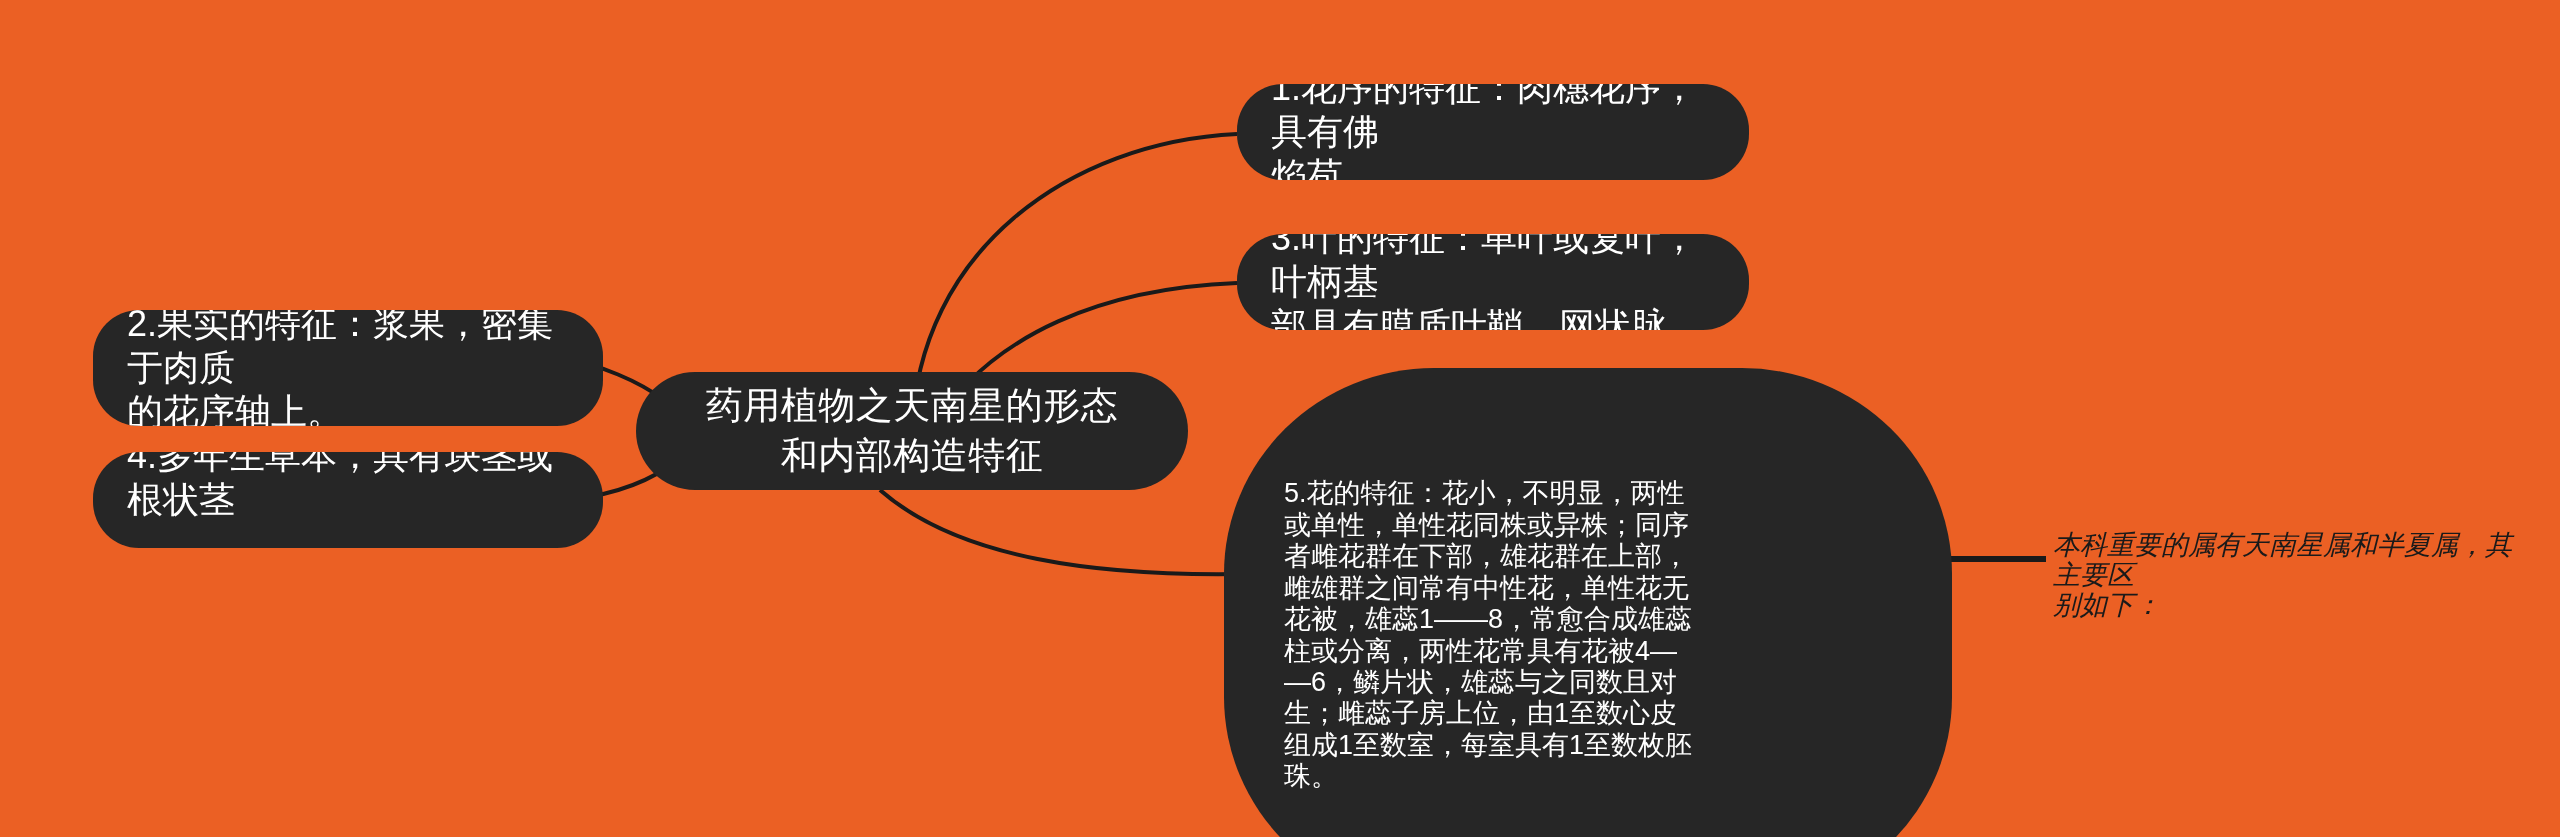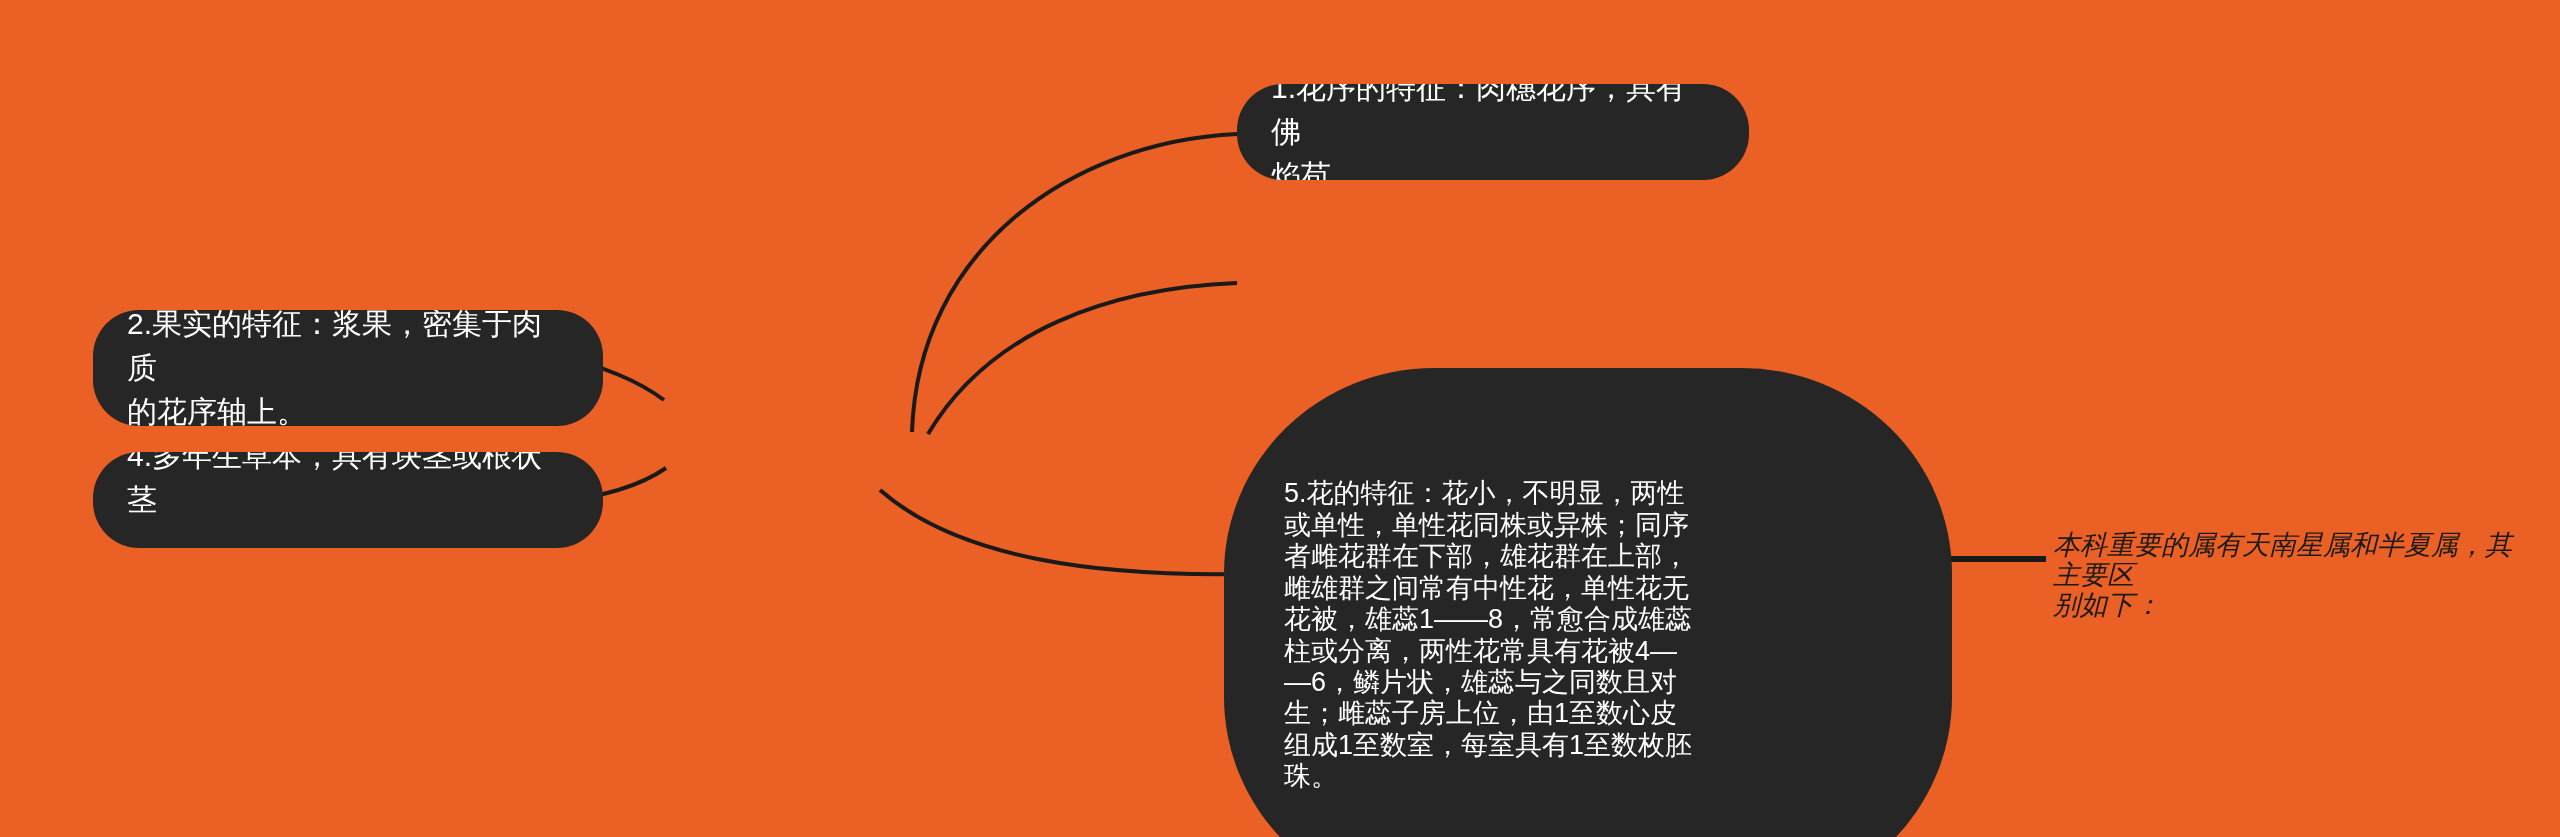--- a/index.html
+++ b/index.html
@@ -51,21 +51,21 @@
     font-size: 37px;
     line-height: 50px;
     letter-spacing: 0.5px;
   }
   
   .branch {
     border-radius: 46px;
     padding: 0 34px;
   }
   .branch .node-text {
-    font-size: 30px;
+    font-size: 36px;
     line-height: 44px;
     text-align: left;
   }
   #node-1 {
     left: 1237px;
     top: 84px;
     width: 512px;
     height: 96px;
   }
   #node-3 {
@@ -128,26 +128,34 @@
 
     <path d="M 664 400 C 640 382 600 364 560 358" fill="none" stroke="#1A1A1A" stroke-width="4"></path>
 
     <path d="M 666 468 C 640 486 600 498 560 500" fill="none" stroke="#1A1A1A" stroke-width="4"></path>
 
     <path d="M 880 490 C 960 560 1100 576 1240 574" fill="none" stroke="#1A1A1A" stroke-width="4"></path>
 
     <path d="M 1950 559 L 2046 559" fill="none" stroke="#1A1A1A" stroke-width="6"></path>
   </svg>
 
+  <div class="node" id="node-root">
+    <span class="node-text">药用植物之天南星的形态
+和内部构造特征</span>
+  </div>
 
   <div class="node branch" id="node-1">
     <span class="node-text">1.花序的特征：肉穗花序，具有佛
 焰苞。</span>
   </div>
 
+  <div class="node branch" id="node-3">
+    <span class="node-text">3.叶的特征：单叶或复叶，叶柄基
+部具有膜质叶鞘，网状脉。</span>
+  </div>
 
   <div class="node branch" id="node-2">
     <span class="node-text">2.果实的特征：浆果，密集于肉质
 的花序轴上。</span>
   </div>
 
   <div class="node branch" id="node-4">
     <span class="node-text">4.多年生草本，具有块茎或根状茎
 。</span>
   </div>

